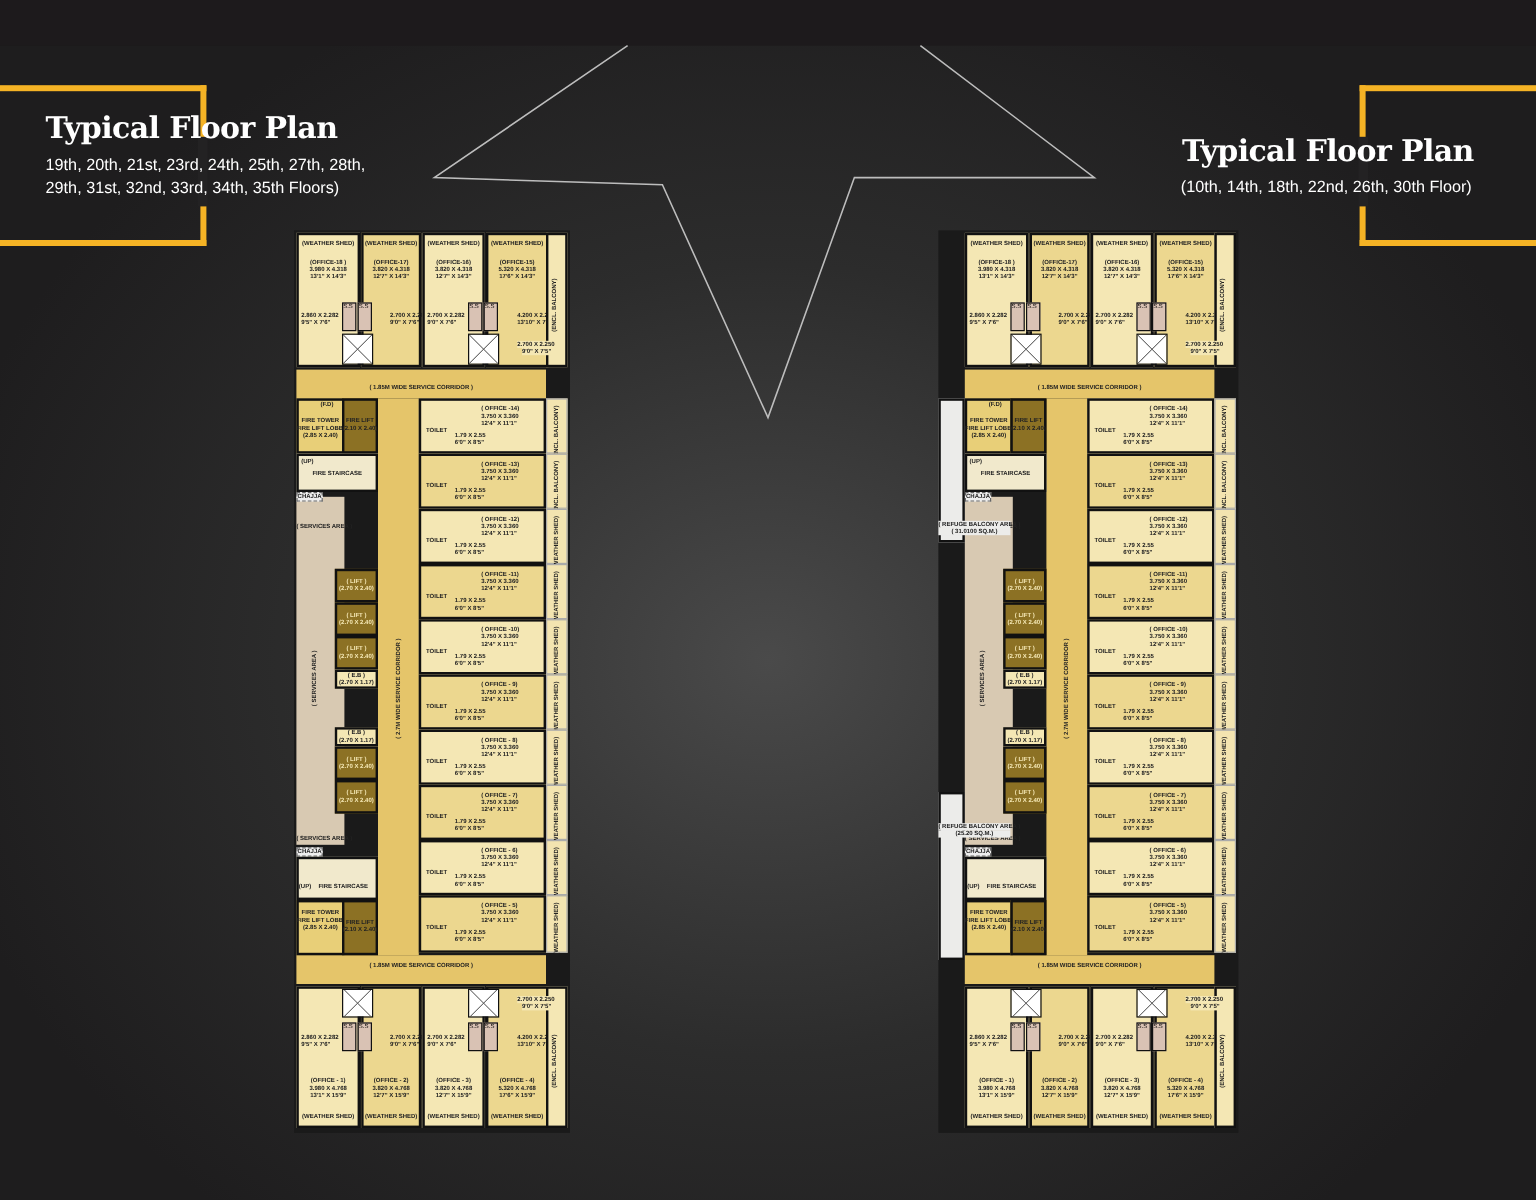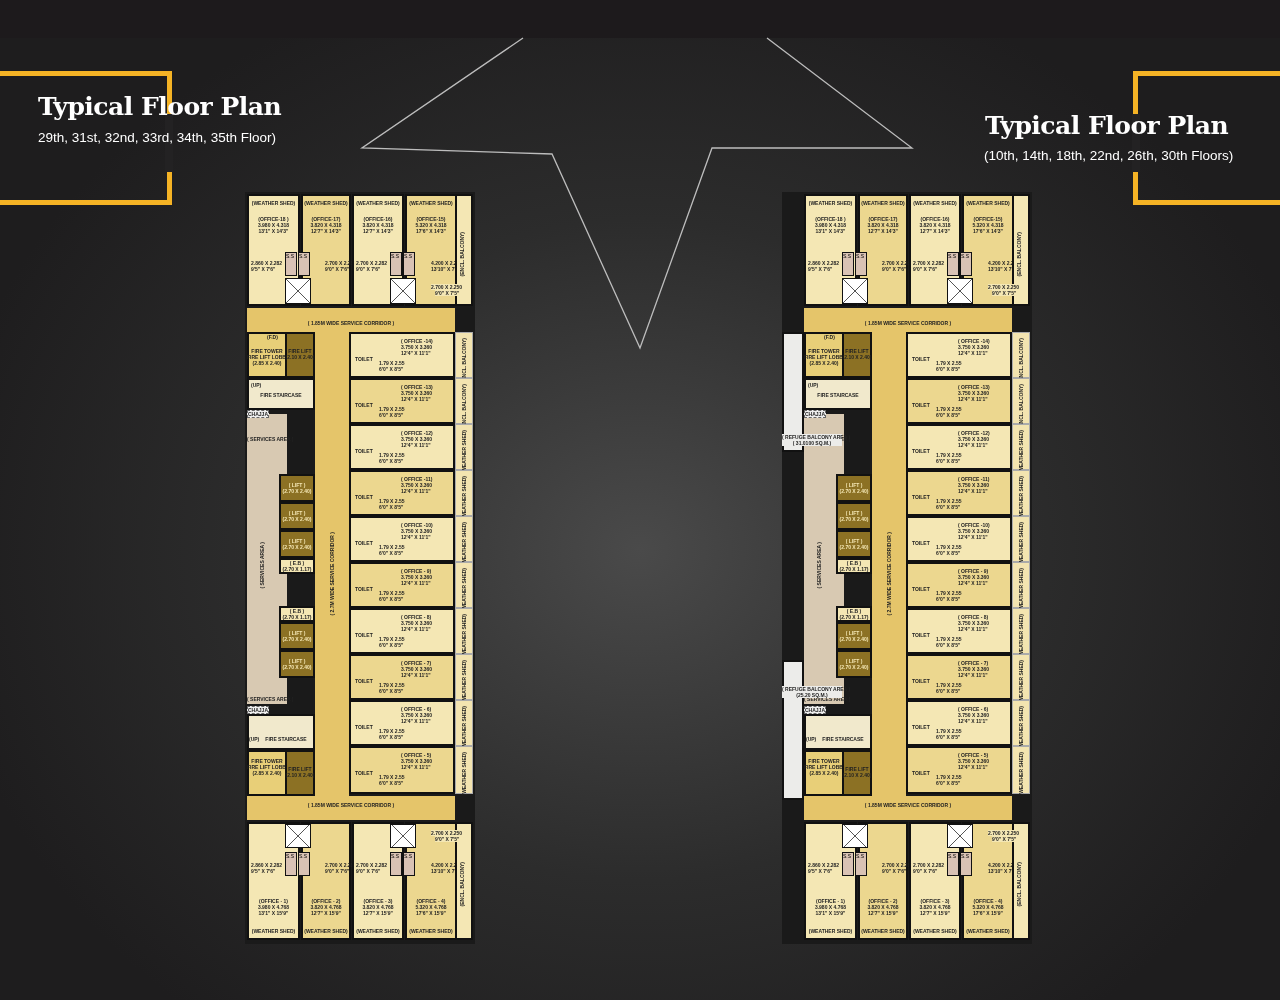--- a/index.html
+++ b/index.html
@@ -33,28 +33,29 @@
 
 <svg class="lines" width="1280" height="1000">
   <polyline points="523,38 362,148 552,154 640,348 712,148 912,148 767,38" fill="none" stroke="#bdbdbd" stroke-width="1.3"></polyline>
 </svg>
 
 <div class="frame-l">
     <div class="gap"></div>
   </div>
 <div class="title" style="left:38px;top:92px">Typical Floor Plan</div>
 <div class="sub" style="left:38px;top:128px">
-  <div>29th, 31st, 32nd, 33rd, 34th, 35th Floor)</div>
+  <div>19th, 20th, 21st, 23rd, 24th, 25th, 27th, 28th,</div>
+  <div>29th, 31st, 32nd, 33rd, 34th, 35th Floors)</div>
 </div>
 
 <div class="frame-r">
     <div class="gap"></div>
   </div>
 <div class="title" style="left:985px;top:111px">Typical Floor Plan</div>
-<div class="sub" style="left:984px;top:146px">(10th, 14th, 18th, 22nd, 26th, 30th Floors)</div>
+<div class="sub" style="left:984px;top:146px">(10th, 14th, 18th, 22nd, 26th, 30th Floor)</div>
 
 <div id="planL" class="plan" style="left:245px;top:192px;width:230px;height:752px">
     <div class="room" style="left:2px;top:2px;width:53px;height:112px">
       <div class="txt" style="left:0;width:100%;top:4px">(WEATHER SHED)</div>
       <div class="txt" style="left:0;width:100%;top:20px">(OFFICE-18 )</div>
       <div class="txt" style="left:0;width:100%;top:26px">3.980 X 4.318</div>
       <div class="txt" style="left:0;width:100%;top:32px">13'1" X 14'3"</div>
       <div class="txt" style="left:2px;top:64px">2.860 X 2.282</div>
       <div class="txt" style="left:2px;top:70px">9'5" X 7'6"</div>
     </div>

